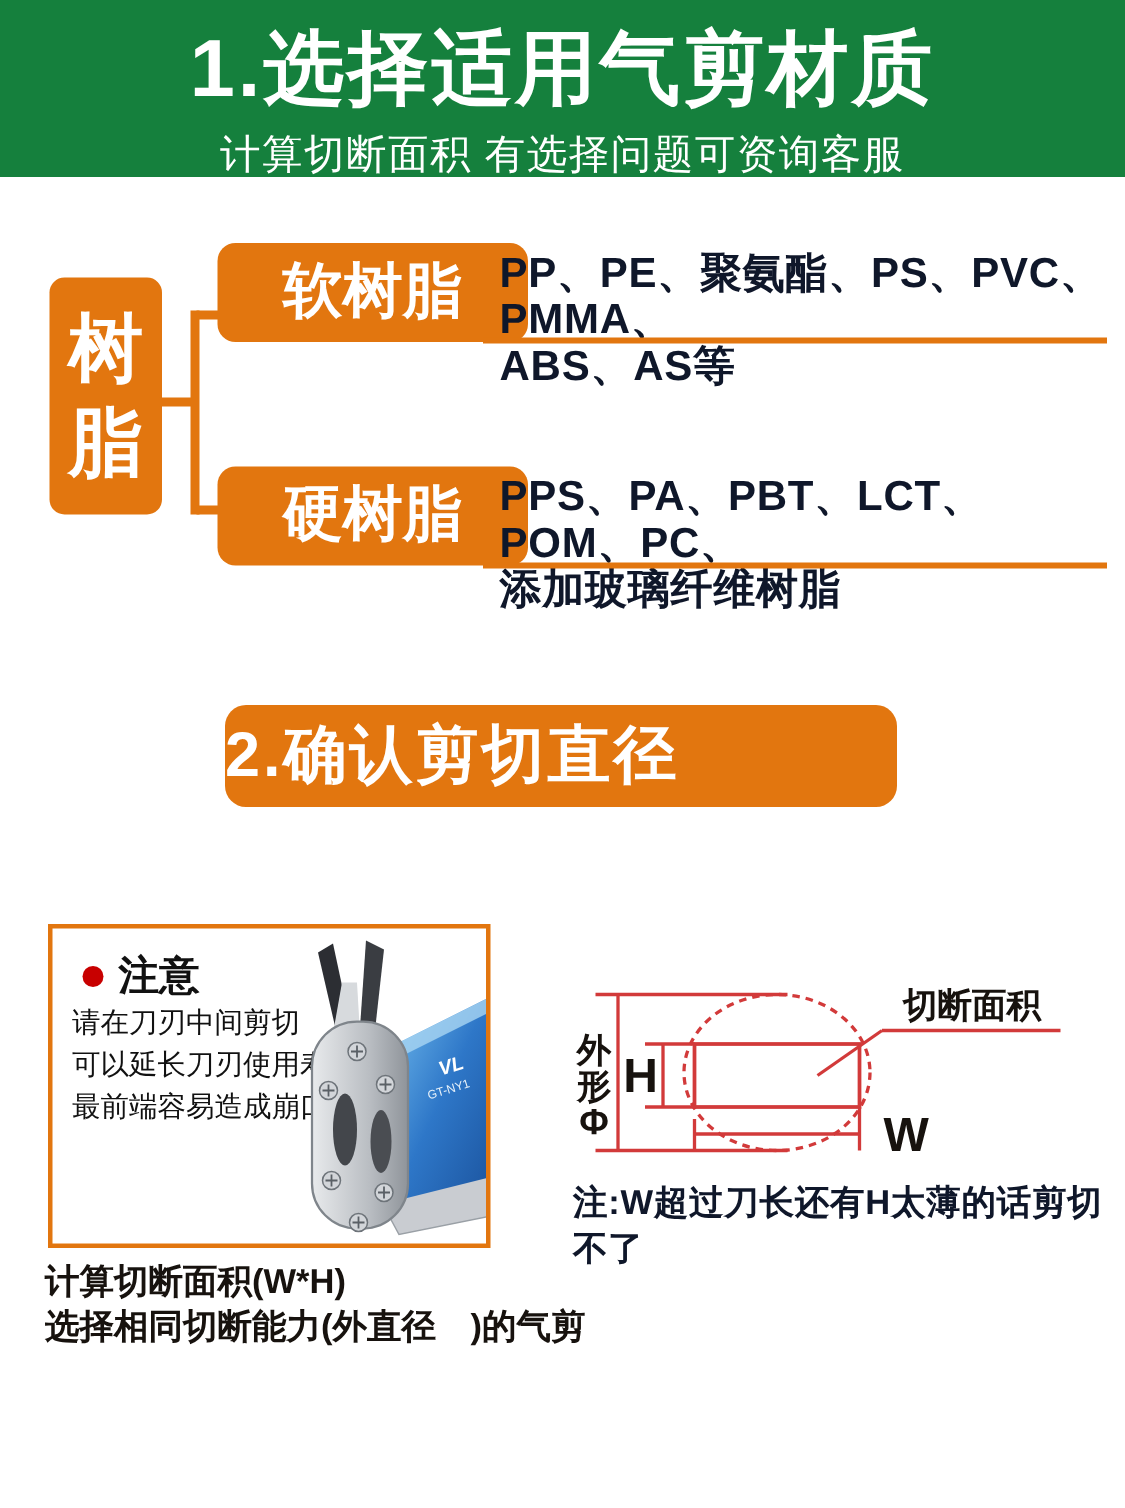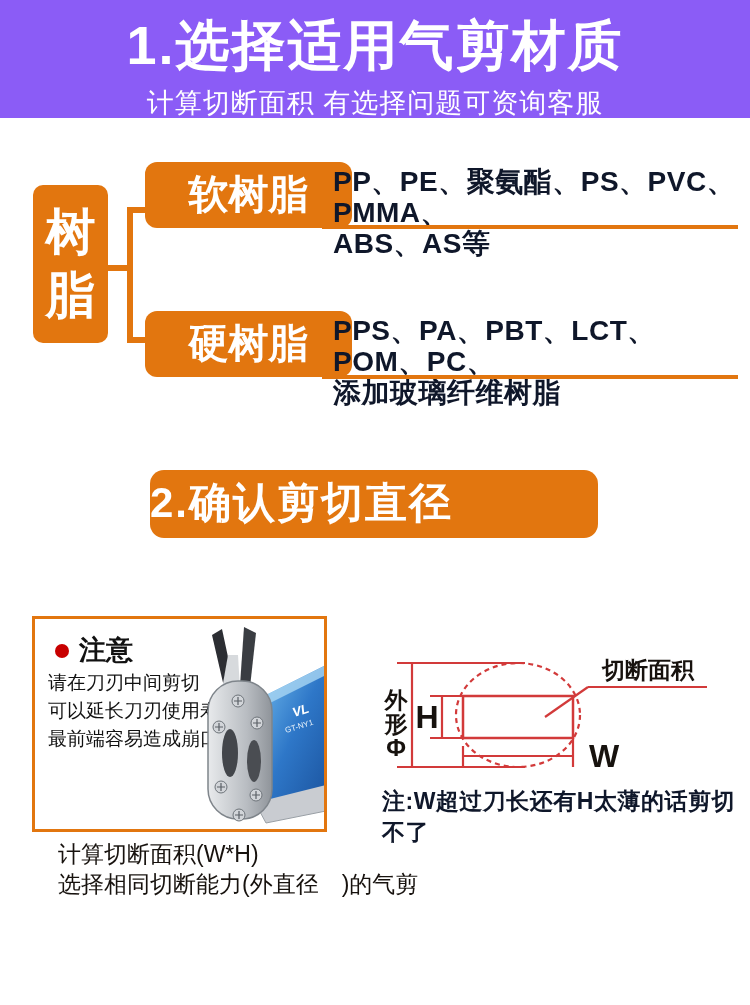--- a/index.html
+++ b/index.html
@@ -1,20 +1,20 @@
 <!DOCTYPE html>
 <html><head>
 <meta charset="utf-8">
 <style>
   * { margin:0; padding:0; box-sizing:border-box; }
   body { background:#ffffff; font-family:"Liberation Sans", sans-serif; }
   .page { position:relative; width:750px; height:1005px; background:#ffffff; overflow:hidden; }
 
   
-  .banner-top { position:absolute; left:0; top:0; width:750px; height:118px; background:#8b5cf6; text-align:center; }
+  .banner-top { position:absolute; left:0; top:0; width:750px; height:118px; background:#15803d; text-align:center; }
   .banner-top .title { padding-top:10px; font-size:54px; font-weight:700; color:#ffffff; letter-spacing:2px; }
   .banner-top .subtitle { margin-top:2px; font-size:27px; font-weight:500; color:#ffffff; letter-spacing:1px; }
 
   
   .root-box { position:absolute; left:33px; top:185px; width:75px; height:158px; background:#E2760F; border-radius:10px;
               display:flex; flex-direction:column; align-items:center; justify-content:center; gap:8px; }
   .root-box span { color:#fff; font-size:50px; font-weight:700; line-height:1.1; }
   .conn { position:absolute; background:#E2760F; }
   .conn-mid { left:106px; top:265px; width:25px; height:6px; }
   .conn-vert { left:127px; top:207px; width:6px; height:136px; }
@@ -36,21 +36,21 @@
              color:#fff; font-size:42px; font-weight:700; line-height:66px; letter-spacing:2px; }
 
   
   .notice-box { position:absolute; left:32px; top:616px; width:295px; height:216px; border:3px solid #E2760F; background:#fff; overflow:hidden; }
   .notice-dot { position:absolute; left:20px; top:25px; width:14px; height:14px; border-radius:50%; background:#C80000; }
   .notice-title { position:absolute; left:44px; top:13px; font-size:27px; font-weight:700; color:#111; }
   .notice-lines { position:absolute; left:13px; top:50px; font-size:19px; font-weight:500; color:#111; line-height:28px; }
   .product-photo { position:absolute; right:-2px; top:6px; width:132px; height:202px; }
 
   
-  .captions { position:absolute; left:30px; top:839px; font-size:23px; font-weight:400; color:#17120E; line-height:30px;margin-left:28px; }
+  .captions { position:absolute; left:30px; top:839px; font-size:23px; font-weight:700; color:#17120E; line-height:30px; }
 
   
   .diagram-svg { position:absolute; left:375px; top:645px; }
   .diagram-note { position:absolute; left:382px; top:786px; font-size:23px; font-weight:700; color:#0f172a; letter-spacing:0.5px; }
 </style>
 </head>
 <body>
 
 <div class="page">
 

